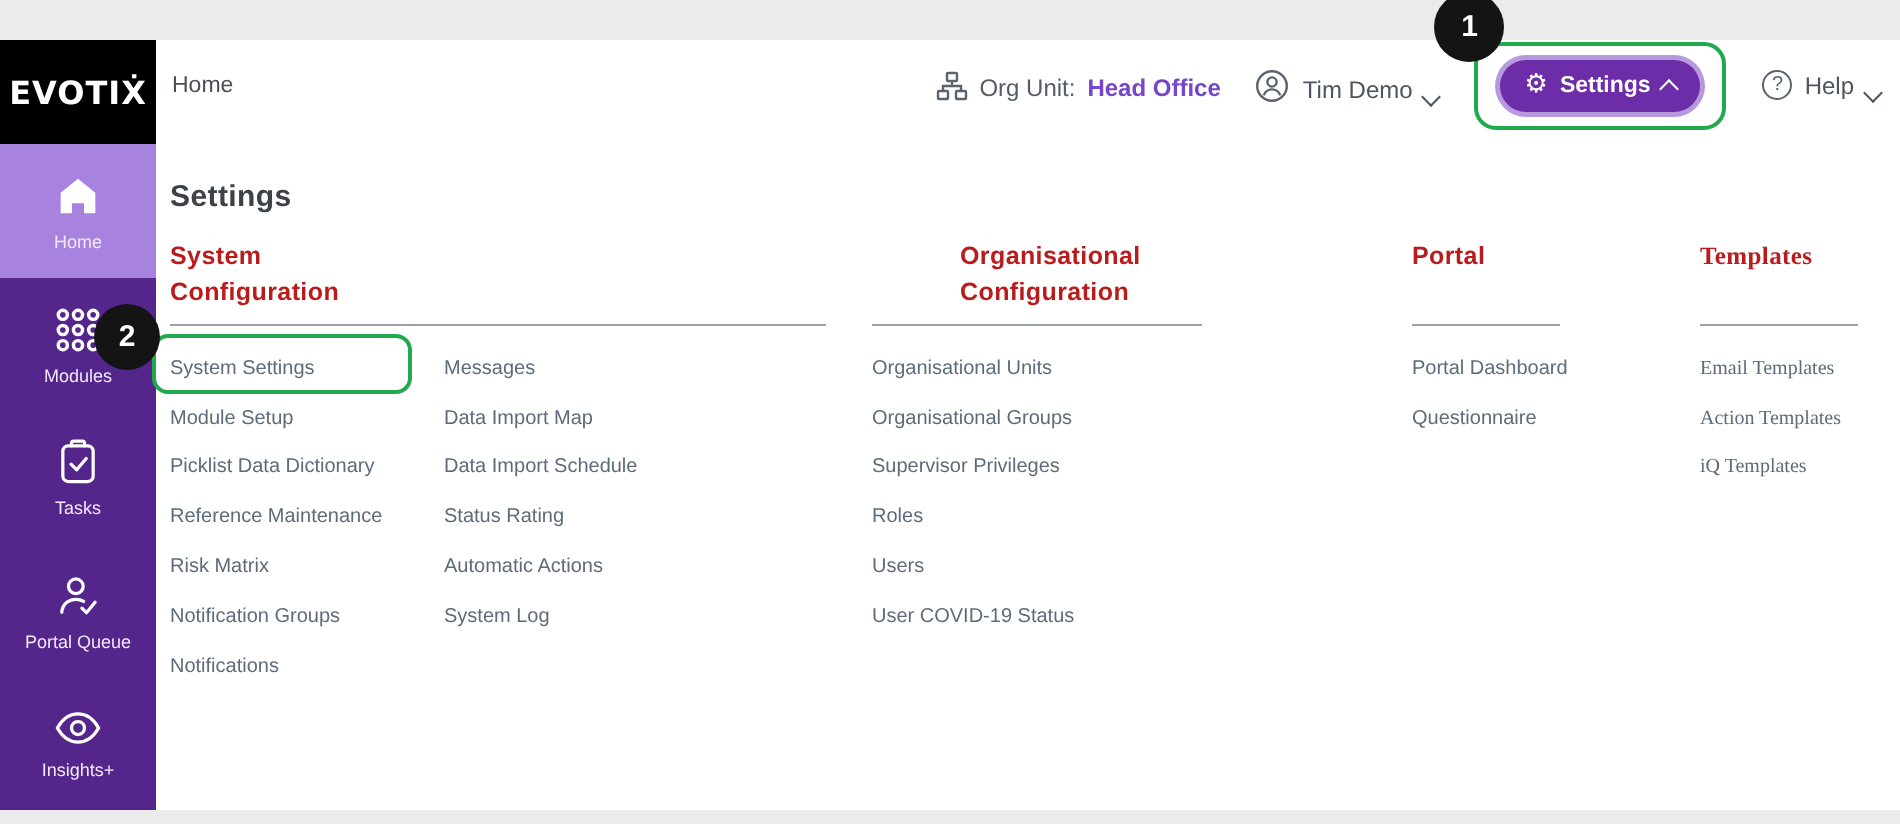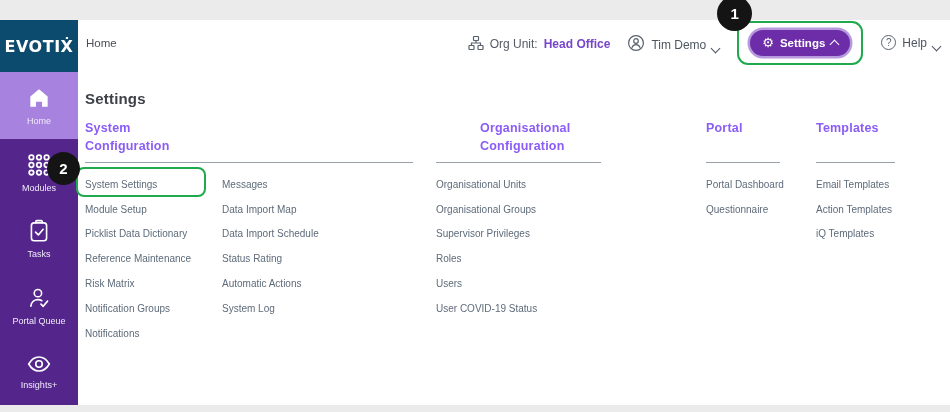--- a/index.html
+++ b/index.html
@@ -9,21 +9,21 @@
     background:#ebebeb; font-family:"Liberation Sans", sans-serif;
   }
   .app {
     position:absolute; left:0; top:20px; width:950px; height:385px;
     background:#ffffff; display:flex;
   }
 
   
   .sidebar { width:78px; background:#54268c; display:flex; flex-direction:column; flex-shrink:0; }
   .logo {
-    height:55px; background:#0c4a6e; color:#fff; display:flex; align-items:center; justify-content:center;
+    height:55px; background:#000000; color:#fff; display:flex; align-items:center; justify-content:center;
     font-family:"DejaVu Sans", sans-serif; font-weight:bold; font-size:16px; letter-spacing:0.5px;
   }
   .nav-item {
     height:70px; display:flex; flex-direction:column; align-items:center; justify-content:center;
     gap:5px; color:#fff; cursor:pointer;
   }
   .nav-item.active { background:#a782df; }
   .nav-label { font-size:9px; color:#f1eafb; }
   .nav-item svg { display:block; }
 
@@ -56,22 +56,22 @@
     display:flex; align-items:center; justify-content:center; font-size:10px; color:#5a626e;
   }
 
   
   .content { position:absolute; left:0; right:0; top:45px; bottom:0; }
   .page-title { position:absolute; left:7px; top:25px; font-size:15px; font-weight:bold; color:#3d4148; letter-spacing:0.2px; }
   .col { position:absolute; top:55px; }
   .col-1 { left:7px; }   .col-1 .heading { width:112px; }
   .col-2 { left:358px; } .col-2 .heading { width:140px;margin-left:44px; }
   .col-3 { left:628px; }
-  .col-4 { left:738px; }
-  .heading { font-size:12.5px; font-weight:bold; color:#8b5cf6; line-height:1.4; letter-spacing:0.2px; }
+  .col-4 { left:772px;font-family:Liberation Serif, serif; }
+  .heading { font-size:12.5px; font-weight:bold; color:#b91c1c; line-height:1.4; letter-spacing:0.2px; }
   .rule { position:absolute; top:42px; left:0; height:1px; background:#9aa0a8; }
   .rule-1 { width:328px; } .rule-2 { width:165px; } .rule-3 { width:74px; } .rule-4 { width:79px; }
   ul.slist { position:absolute; top:52px; left:0; list-style:none; white-space:nowrap; }
   ul.slist.second { left:137px; }
   ul.slist li {
     height:24.8px; display:flex; align-items:center;
     font-size:10px; color:#5e6b7a; cursor:pointer;
   }
 
   

